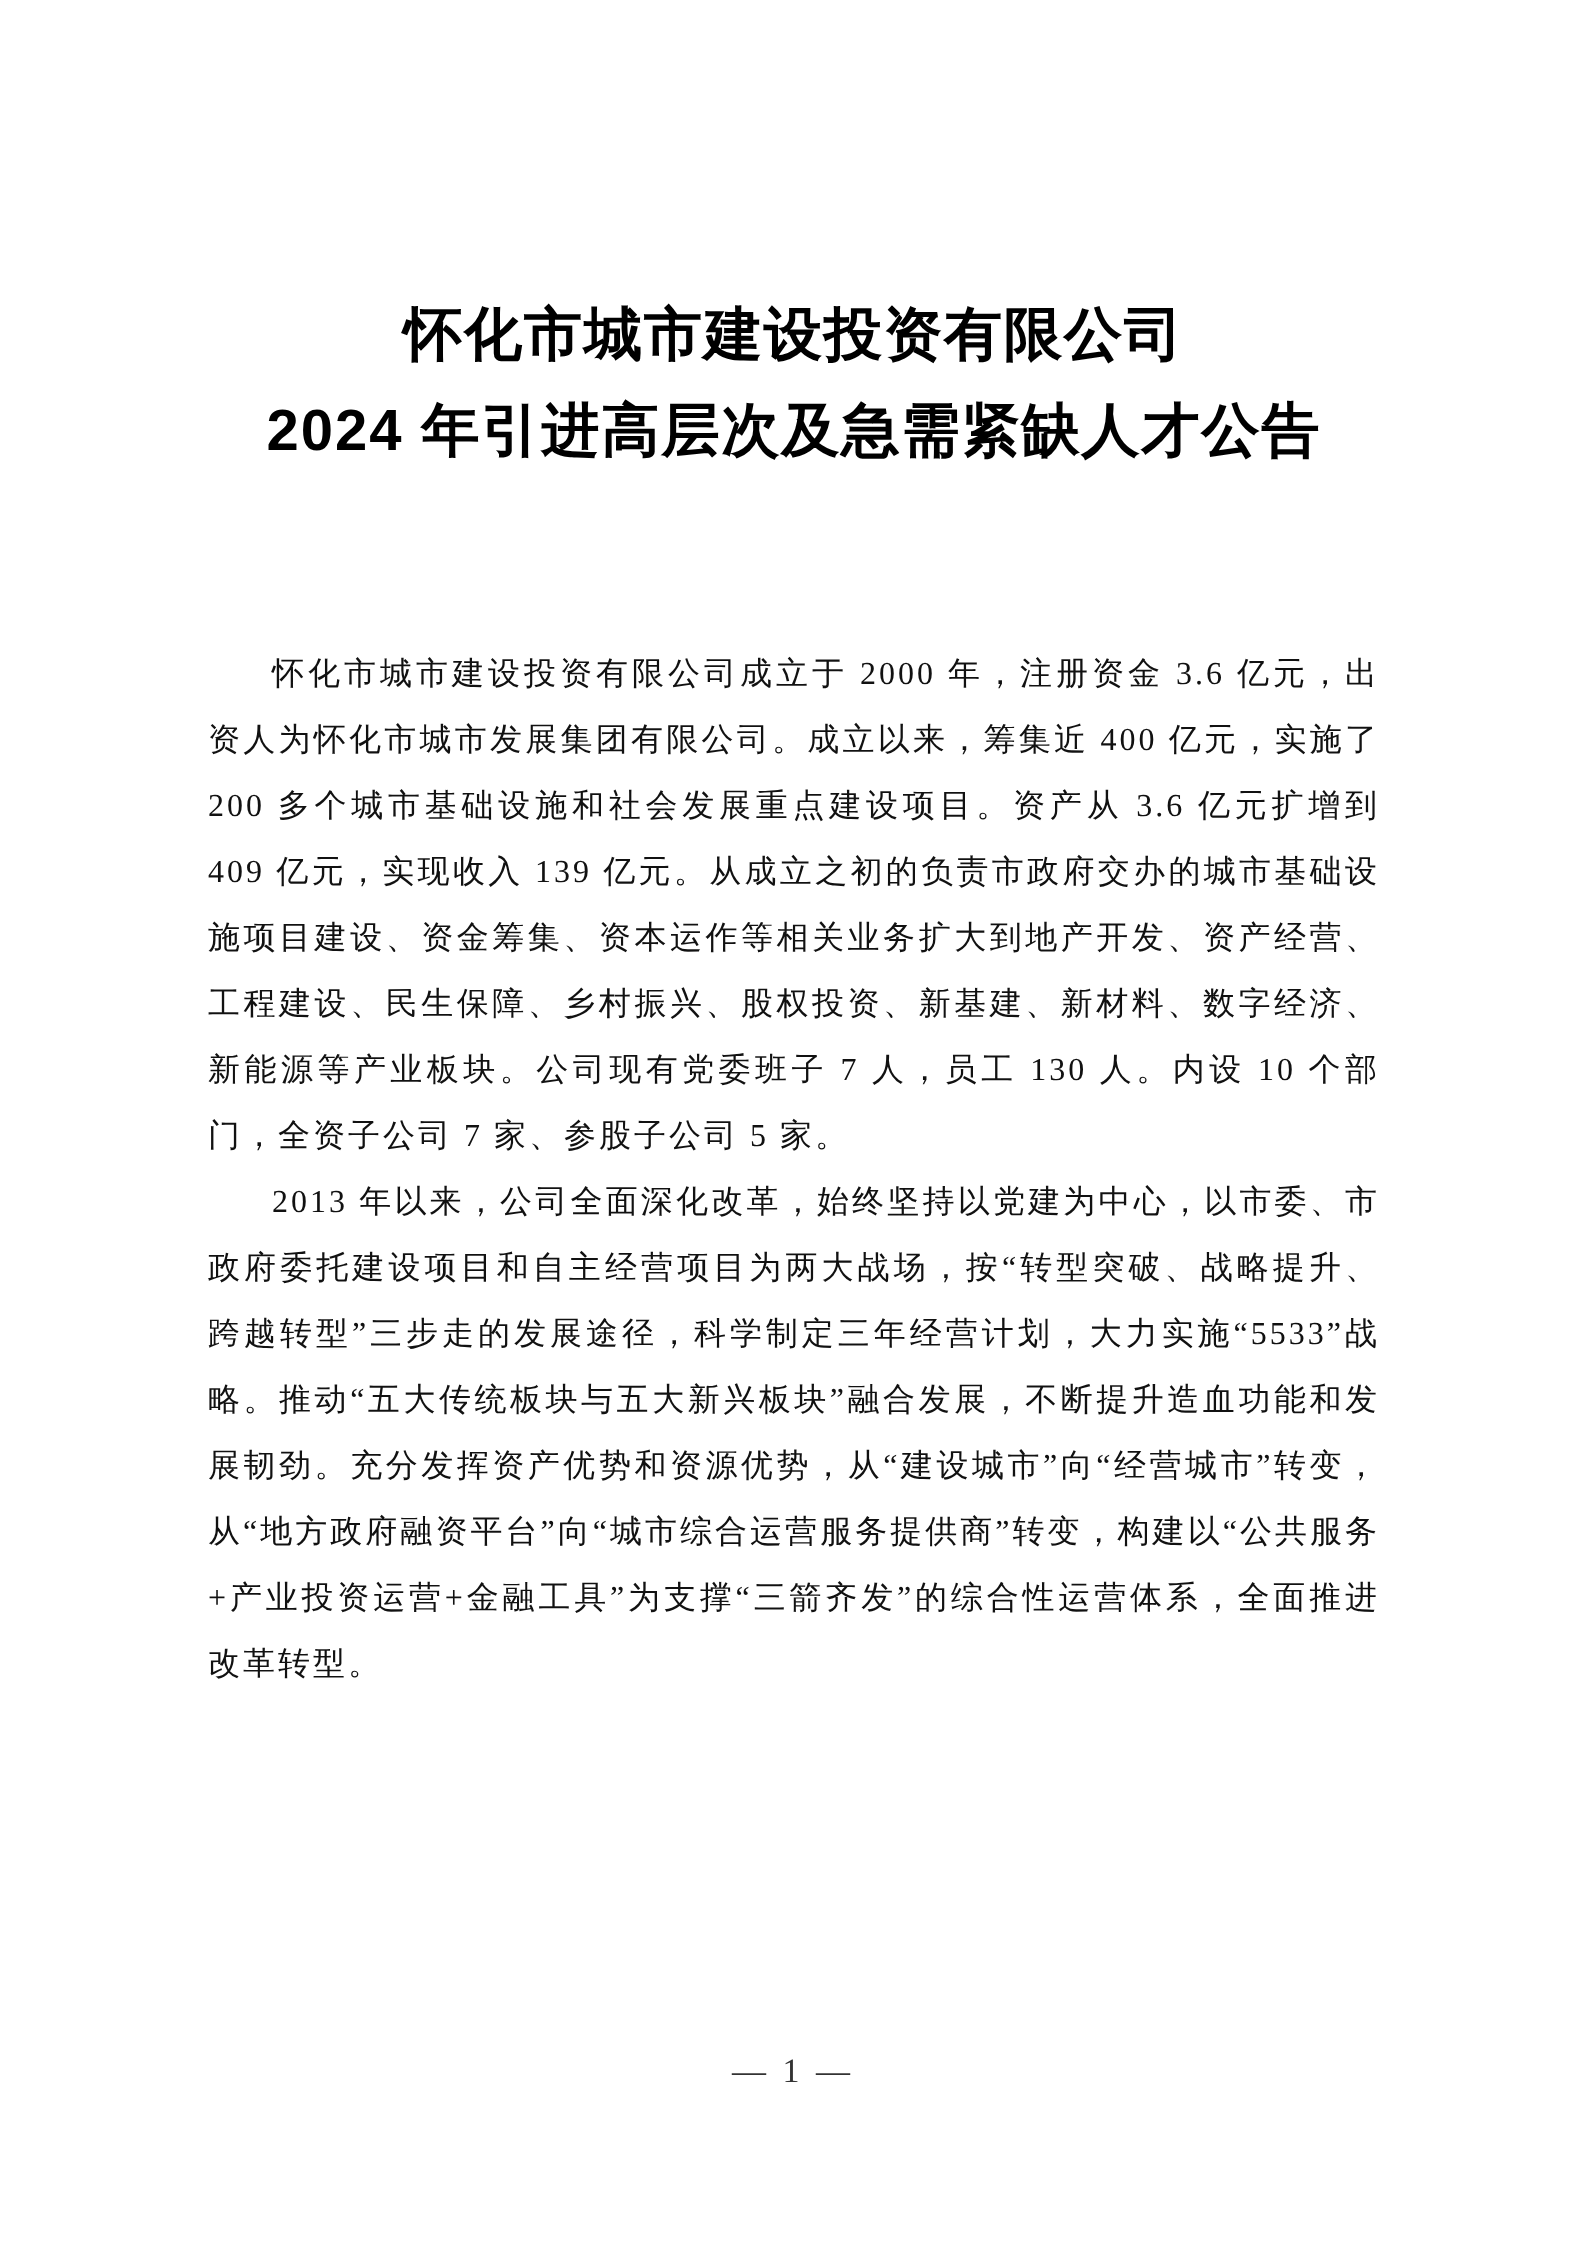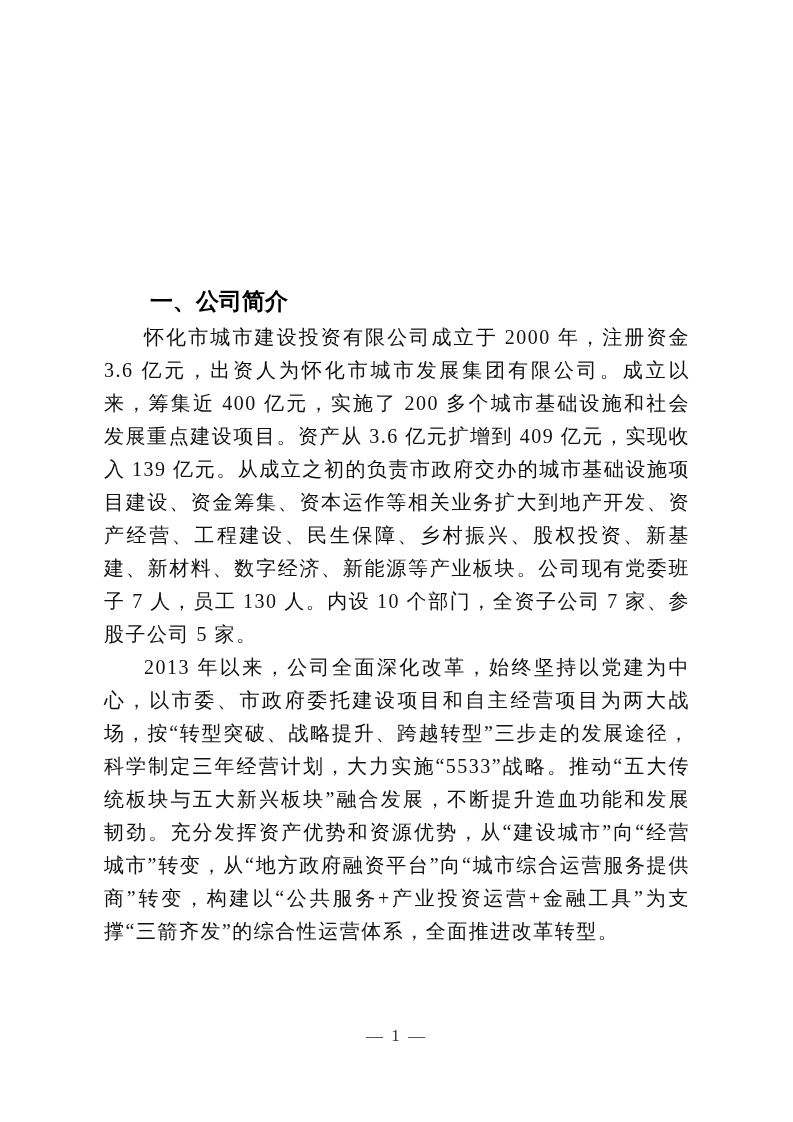--- a/index.html
+++ b/index.html
@@ -46,21 +46,21 @@
     line-height: 30px;
     text-indent: 2em;
     color: #000000;
   }
   .body-text {
     position: absolute;
     top: 321px;
     left: 104px;
     width: 586px;
     font-family: "Liberation Serif", serif;
-    font-size: 20px;
+    font-size: 16px;
     line-height: 33px;
     text-align: justify;
     color: #111111;
   }
   .body-text p {
     margin: 0;
     padding: 0;
     text-indent: 2em;
     letter-spacing: 1.5px;
   }
@@ -74,22 +74,25 @@
     font-size: 17px;
     letter-spacing: 2px;
     color: #333333;
   }
 </style>
 </head>
 <body>
 
 <div class="page">
 
+  <div class="doc-title">
+    <div>怀化市城市建设投资有限公司</div>
+    <div>2024 年引进高层次及急需紧缺人才公告</div>
+  </div>
 
-  <div class="section-heading">一、公司简介</div>
 
   <div class="body-text">
     <p>怀化市城市建设投资有限公司成立于 2000 年，注册资金 3.6 亿元，出资人为怀化市城市发展集团有限公司。成立以来，筹集近 400 亿元，实施了 200 多个城市基础设施和社会发展重点建设项目。资产从 3.6 亿元扩增到 409 亿元，实现收入 139 亿元。从成立之初的负责市政府交办的城市基础设施项目建设、资金筹集、资本运作等相关业务扩大到地产开发、资产经营、工程建设、民生保障、乡村振兴、股权投资、新基建、新材料、数字经济、新能源等产业板块。公司现有党委班子 7 人，员工 130 人。内设 10 个部门，全资子公司 7 家、参股子公司 5 家。</p>
     <p>2013 年以来，公司全面深化改革，始终坚持以党建为中心，以市委、市政府委托建设项目和自主经营项目为两大战场，按“转型突破、战略提升、跨越转型”三步走的发展途径，科学制定三年经营计划，大力实施“5533”战略。推动“五大传统板块与五大新兴板块”融合发展，不断提升造血功能和发展韧劲。充分发挥资产优势和资源优势，从“建设城市”向“经营城市”转变，从“地方政府融资平台”向“城市综合运营服务提供商”转变，构建以“公共服务+产业投资运营+金融工具”为支撑“三箭齐发”的综合性运营体系，全面推进改革转型。</p>
   </div>
 
   <div class="page-footer">— 1 —</div>
 
 </div>
 

